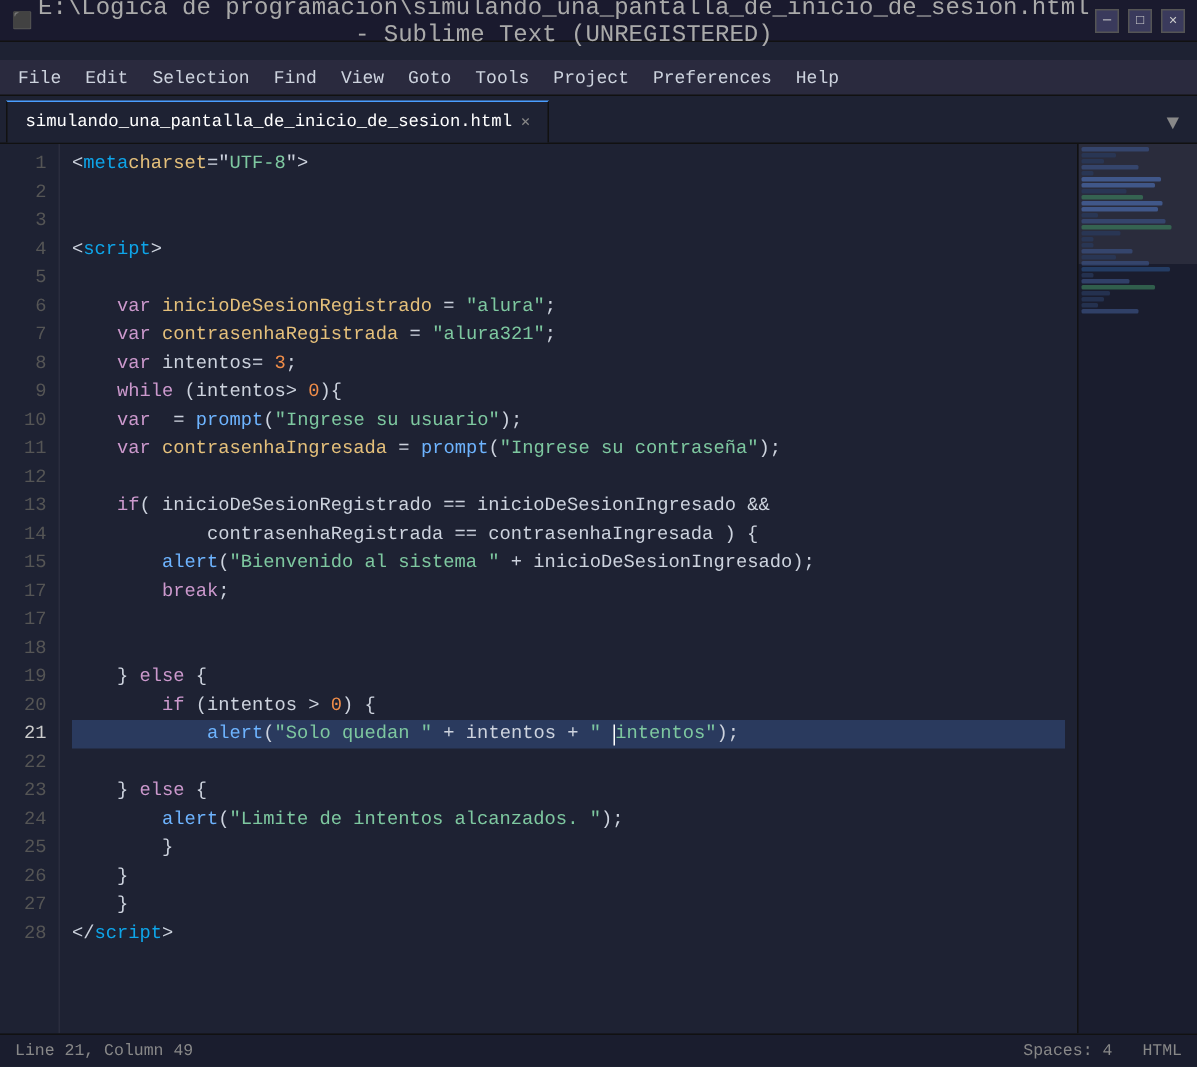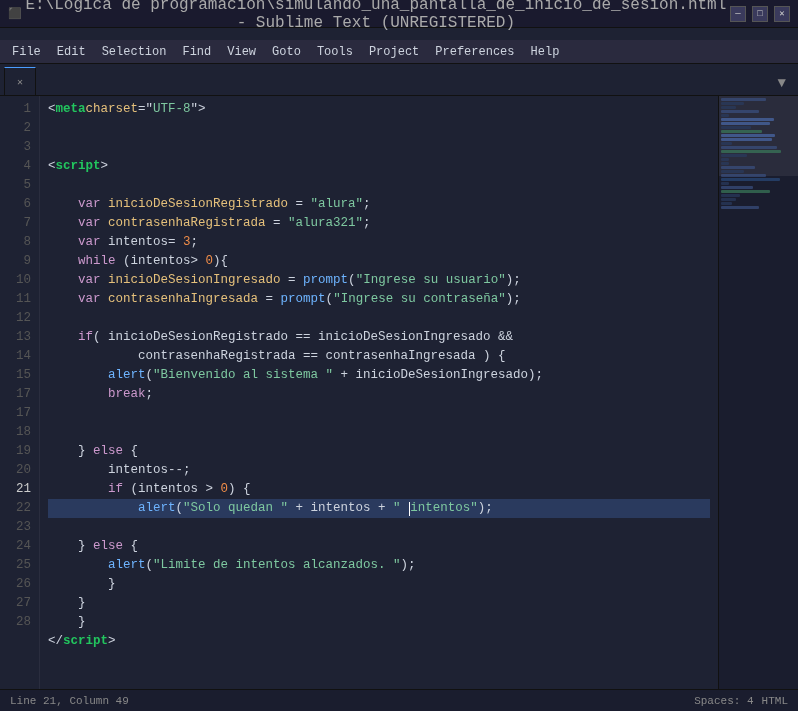--- a/index.html
+++ b/index.html
@@ -157,21 +157,21 @@
     }
     .code-line.highlighted {
       background: #2a3a5e;
     }
 
     
     .kw { color: #cc99cd; }           
     .fn { color: #6eb4ff; }            
     .str { color: #7ec8a0; }           
     .num { color: #f08d49; }           
-    .tag { color: #22c55e; font-weight: bold; }           
+    .tag { color: #0ea5e9; }           
     .attr { color: #e5c07b; } 
     .var-name { color: #e5c07b; }      
     .plain { color: #cdd3de; }
     .cursor {
       display: inline-block;
       width: 1px;
       height: 14px;
       background: #fff;
       vertical-align: middle;
       margin-left: 1px;
@@ -215,21 +215,21 @@
       padding: 0 10px;
       flex-shrink: 0;
       border-top: 1px solid #111;
       font-size: 11px;
       color: #888;
       gap: 20px;
     }
     .status-right {
       margin-left: auto;
       display: flex;
-      gap: 8px;
+      gap: 20px;
     }
   </style>
 </head>
 <body>
 
 <div class="title-bar">
   <span class="title-icon">⬛</span>
   <span class="title-bar-text">E:\Logica de programacion\simulando_una_pantalla_de_inicio_de_sesion.html - Sublime Text (UNREGISTERED)</span>
   <div class="title-bar-controls">
     <div class="title-btn">─</div>
@@ -246,20 +246,21 @@
   <span class="menu-item">View</span>
   <span class="menu-item">Goto</span>
   <span class="menu-item">Tools</span>
   <span class="menu-item">Project</span>
   <span class="menu-item">Preferences</span>
   <span class="menu-item">Help</span>
 </div>
 
 <div class="tab-bar">
   <div class="tab active">
+    <span>simulando_una_pantalla_de_inicio_de_sesion.html</span>
     <span class="tab-close">✕</span>
   </div>
   <span class="tab-add">▼</span>
 </div>
 
 <div class="editor-container">
 
   <div class="line-numbers">
     <span class="line-num">1</span>
     <span class="line-num">2</span>
@@ -317,21 +318,21 @@
 
     <div class="code-line">
       <span class="plain">    </span><span class="kw">var</span><span class="plain"> intentos= </span><span class="num">3</span><span class="plain">;</span>
     </div>
 
     <div class="code-line">
       <span class="plain">    </span><span class="kw">while</span><span class="plain"> (intentos&gt; </span><span class="num">0</span><span class="plain">){</span>
     </div>
 
     <div class="code-line">
-      <span class="plain">    </span><span class="kw">var</span><span class="plain"> </span><span class="var-name">inicioDeSesionIngresado</span><span class="plain"> = </span><span class="fn">prompt</span><span class="plain">(</span><span class="str">"Ingrese su usuario"</span><span class="plain">);</span>
+      <span class="plain">    </span><span class="kw">var</span><span class="plain"> </span><span class="plain"> = </span><span class="fn">prompt</span><span class="plain">(</span><span class="str">"Ingrese su usuario"</span><span class="plain">);</span>
     </div>
 
     <div class="code-line">
       <span class="plain">    </span><span class="kw">var</span><span class="plain"> </span><span class="var-name">contrasenhaIngresada</span><span class="plain"> = </span><span class="fn">prompt</span><span class="plain">(</span><span class="str">"Ingrese su contraseña"</span><span class="plain">);</span>
     </div>
 
     <div class="code-line">&nbsp;</div>
 
     <div class="code-line">
       <span class="plain">    </span><span class="kw">if</span><span class="plain">( inicioDeSesionRegistrado == inicioDeSesionIngresado &amp;&amp;</span>
@@ -350,23 +351,20 @@
     </div>
 
     <div class="code-line">&nbsp;</div>
 
     <div class="code-line">&nbsp;</div>
 
     <div class="code-line">
       <span class="plain">    } </span><span class="kw">else</span><span class="plain"> {</span>
     </div>
 
-    <div class="code-line">
-      <span class="plain">        intentos--;</span>
-    </div>
 
     <div class="code-line">
       <span class="plain">        </span><span class="kw">if</span><span class="plain"> (intentos &gt; </span><span class="num">0</span><span class="plain">) {</span>
     </div>
 
     <div class="code-line highlighted">
       <span class="plain">            </span><span class="fn">alert</span><span class="plain">(</span><span class="str">"Solo quedan "</span><span class="plain"> + intentos + </span><span class="str">" </span><span class="cursor"></span><span class="str">intentos"</span><span class="plain">);</span>
     </div>
 
     <div class="code-line">&nbsp;</div>

